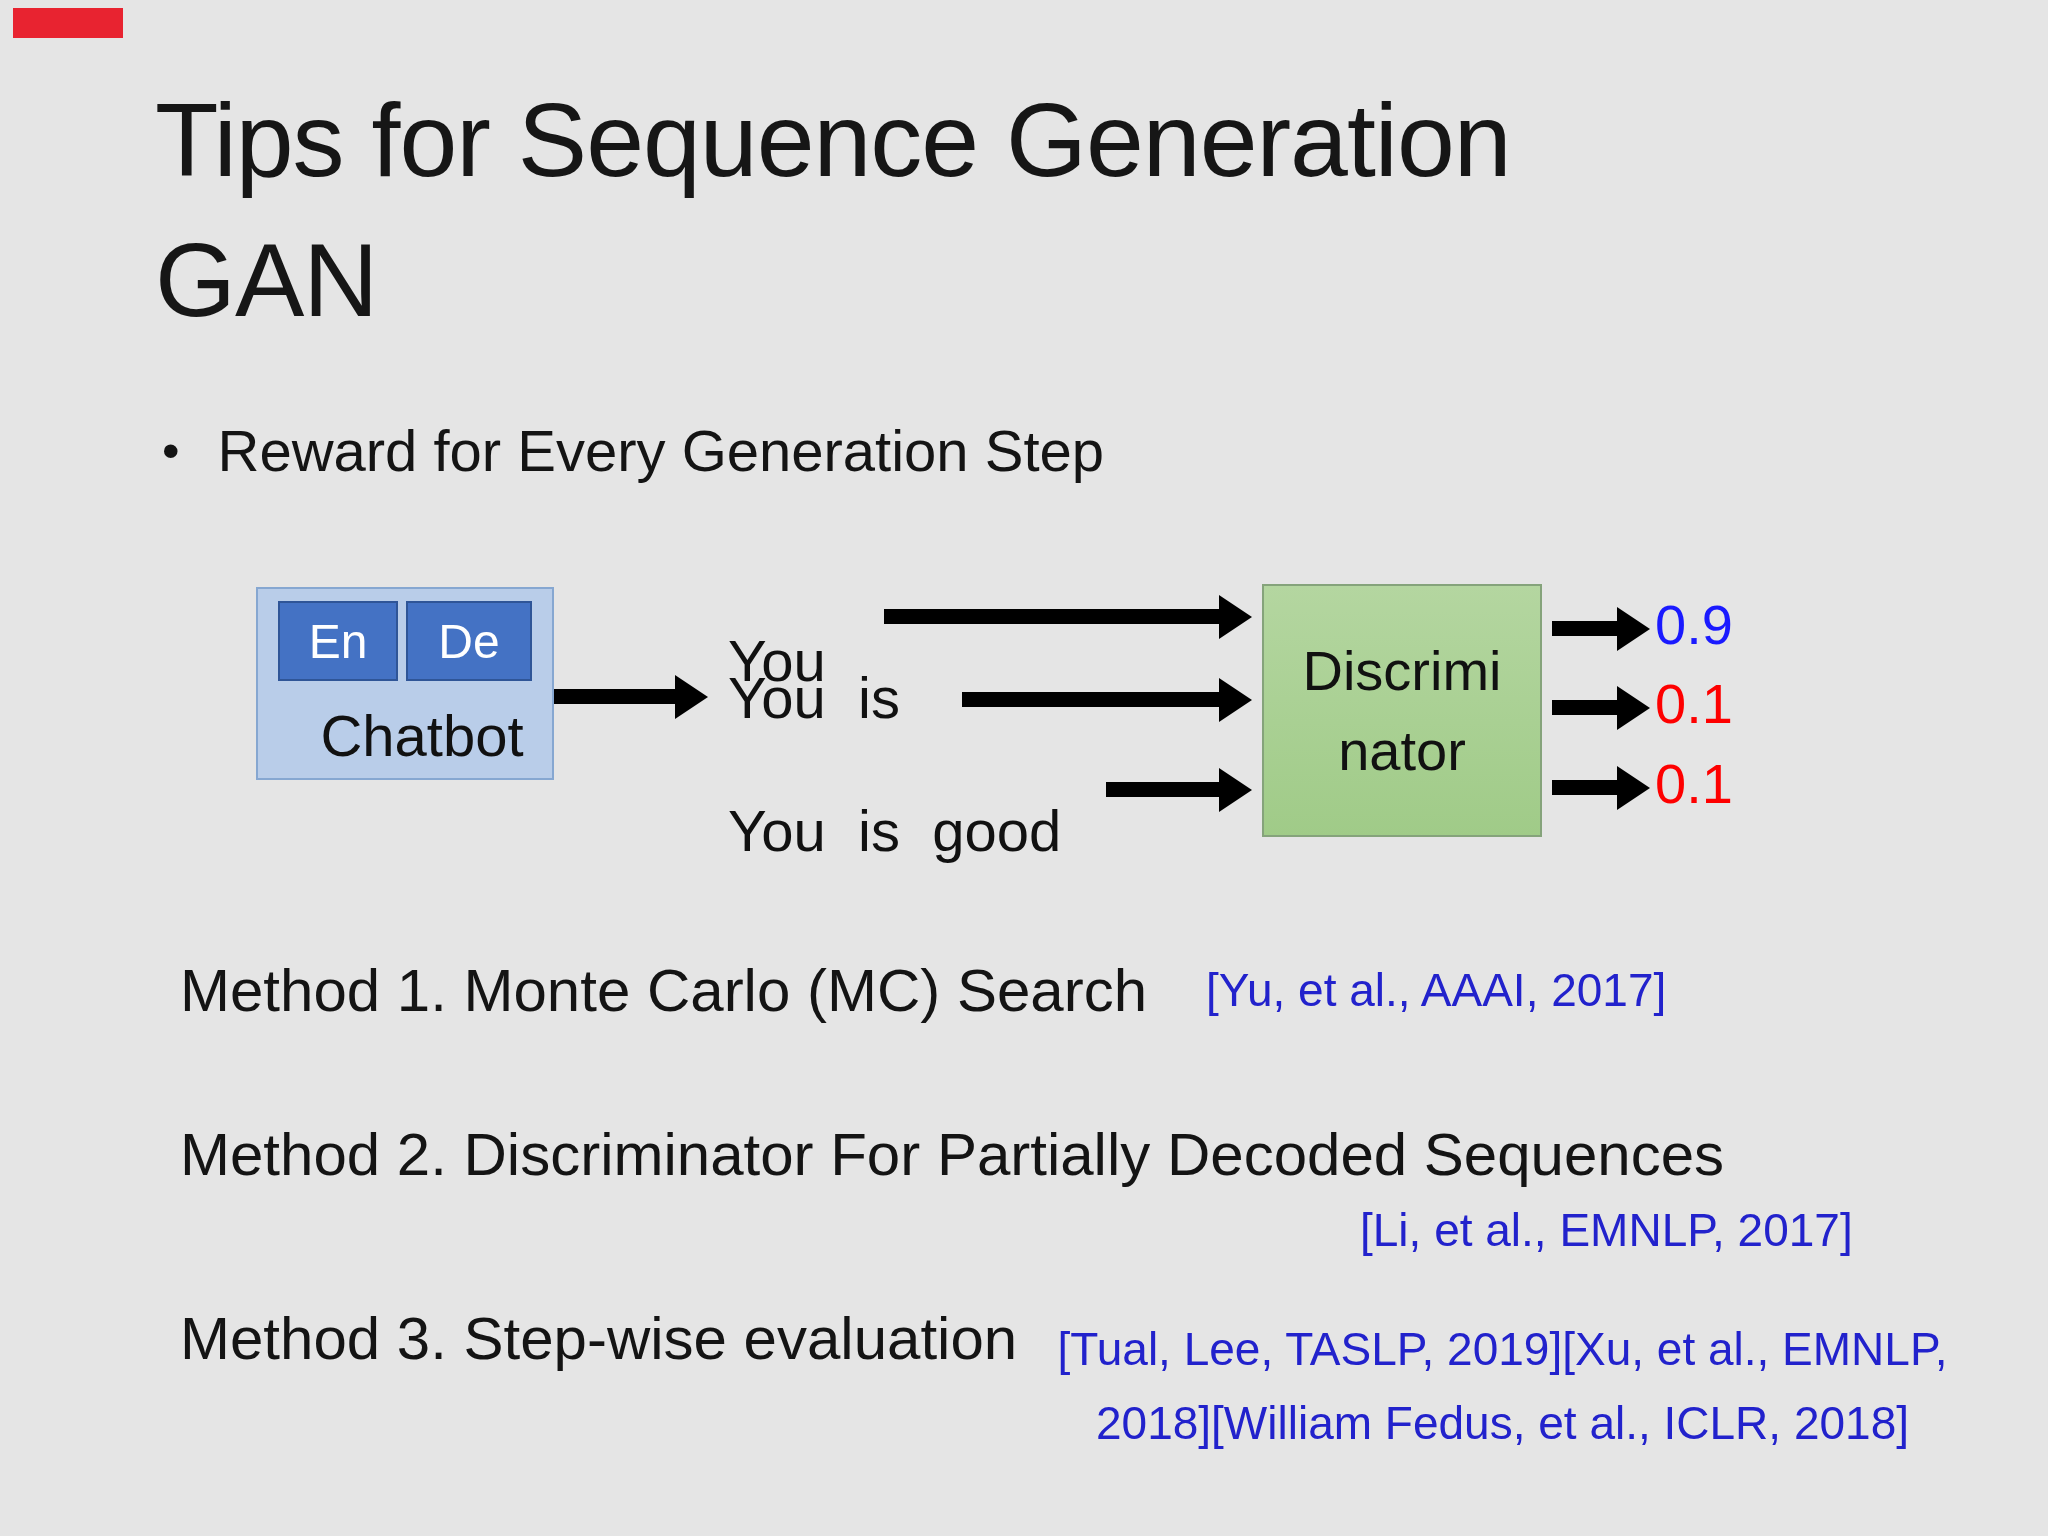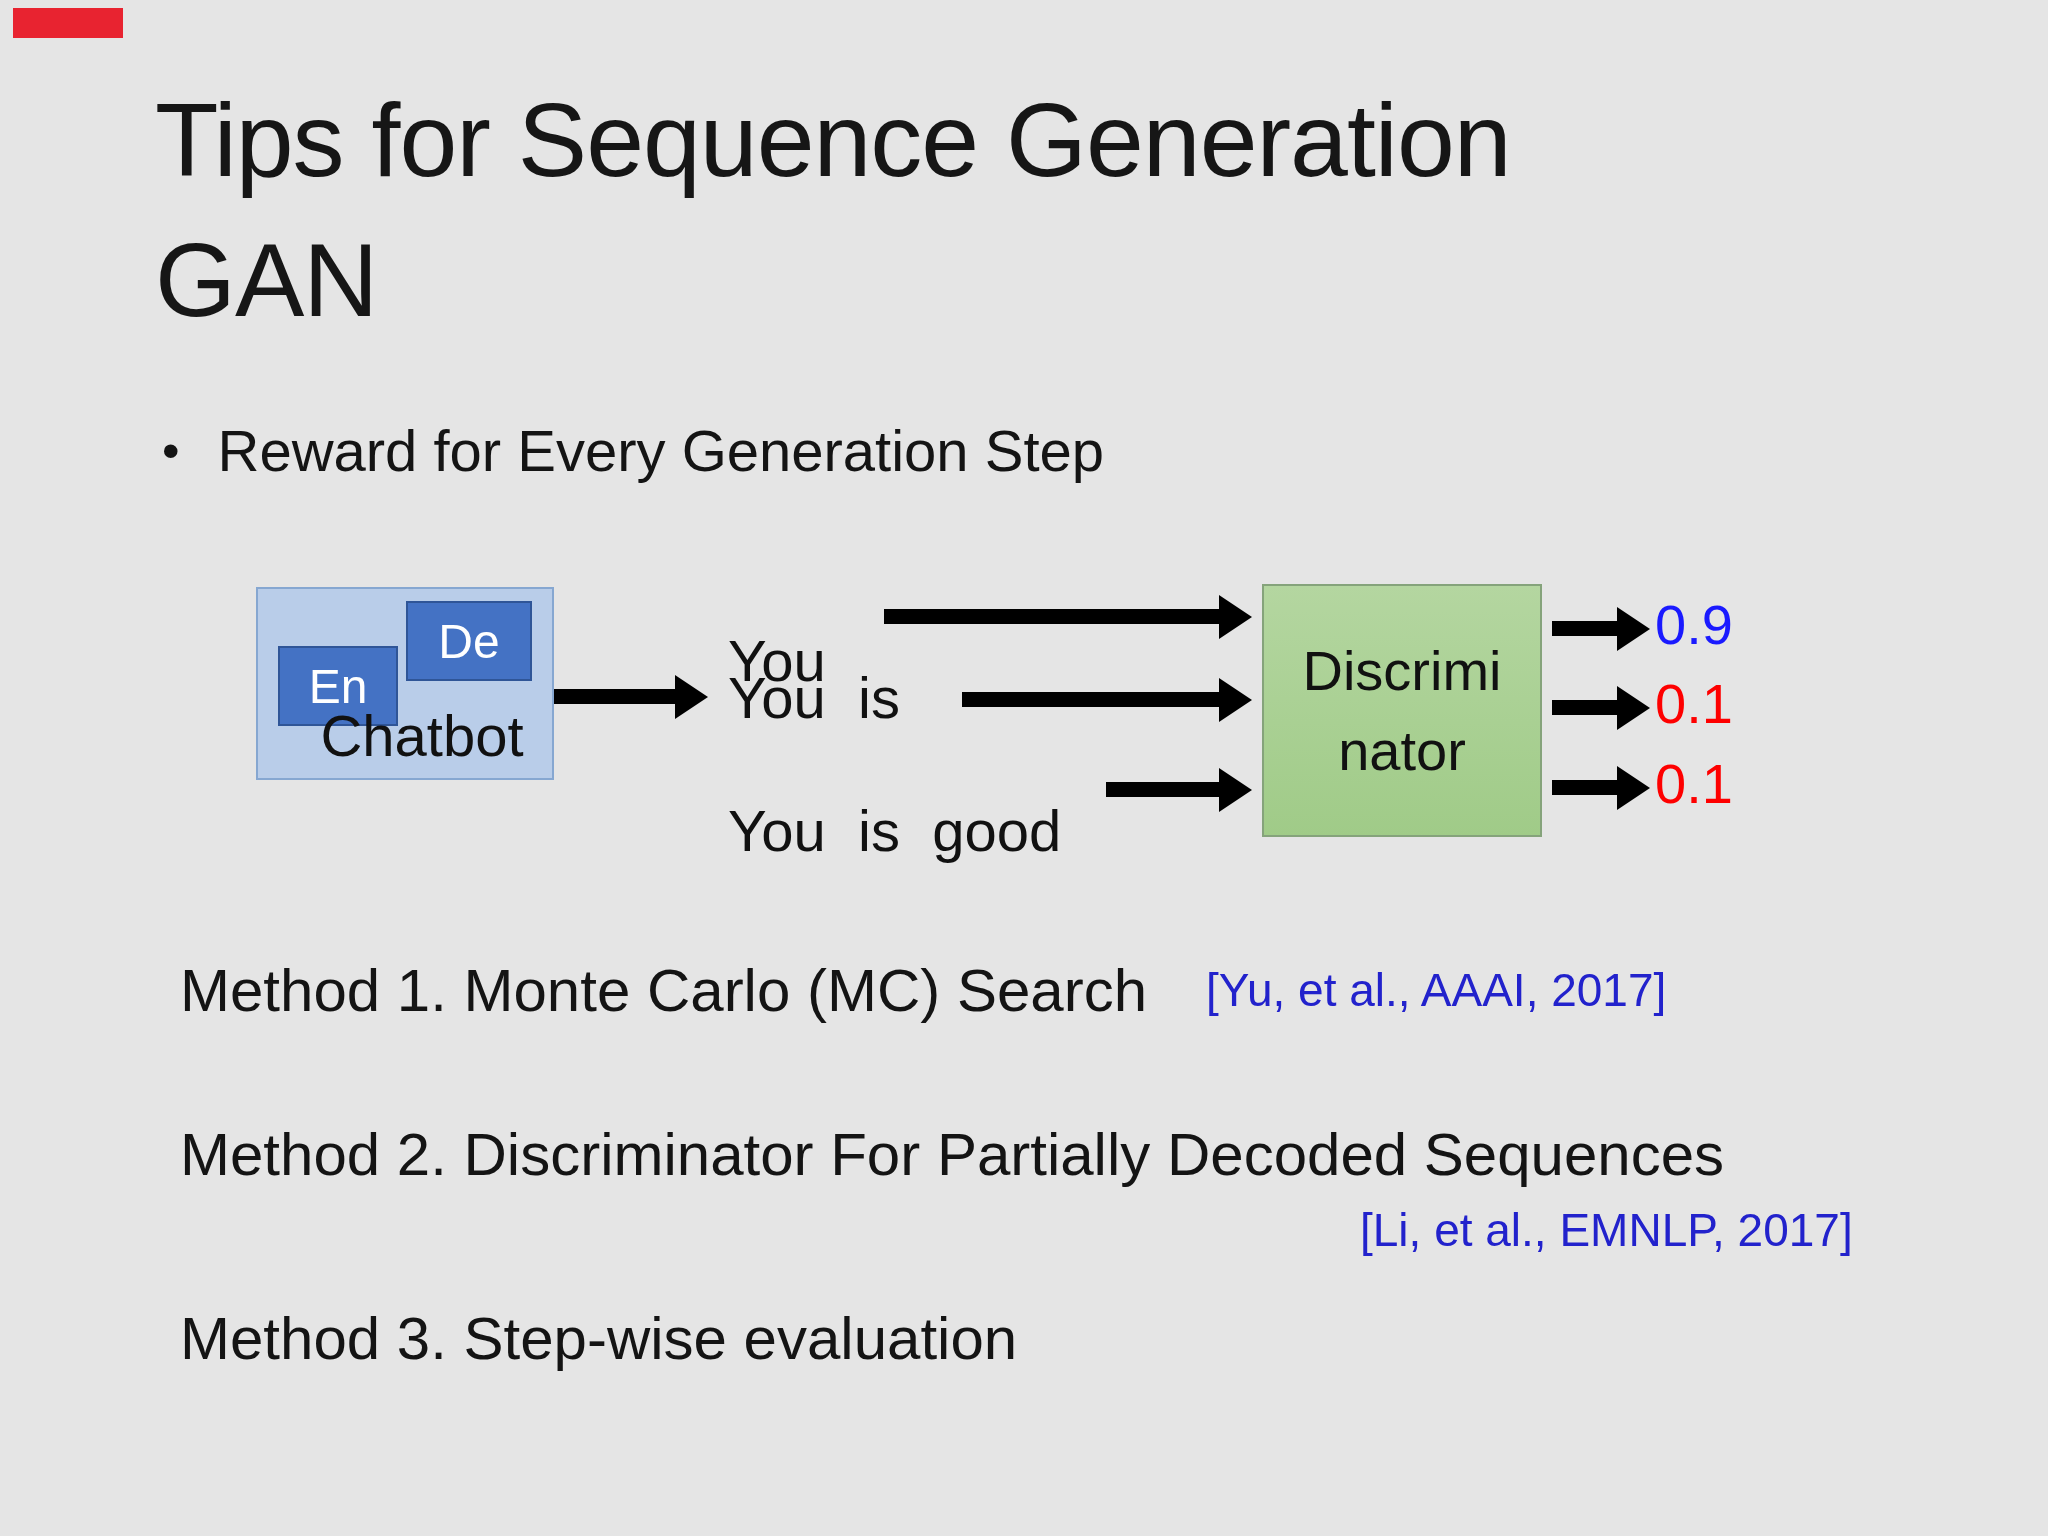--- a/index.html
+++ b/index.html
@@ -61,21 +61,21 @@
     height: 80px;
     background: #4472c4;
     border: 2px solid #2f5597;
     box-sizing: border-box;
     color: #ffffff;
     font-size: 48px;
     display: flex;
     align-items: center;
     justify-content: center;
   }
-  .en-box { left: 278px; width: 120px; margin-top: 45px; }
+  .en-box { left: 278px; width: 120px; }
   .de-box { left: 406px; width: 126px; }
   .chatbot-label {
     position: absolute;
     left: 256px; top: 702px;
     width: 332px;
     text-align: center;
     font-size: 58px;
     color: #111111;
   }
 
@@ -210,14 +210,16 @@
   <div class="out-val out-red" style="top:671px;">0.1</div>
   <div class="out-val out-red" style="top:751px;">0.1</div>
 
   <div class="method-text m1-text">Method 1. Monte Carlo (MC) Search</div>
   <div class="citation m1-cite">[Yu, et al., AAAI, 2017]</div>
 
   <div class="method-text m2-text">Method 2. Discriminator For Partially Decoded Sequences</div>
   <div class="citation m2-cite">[Li, et al., EMNLP, 2017]</div>
 
   <div class="method-text m3-text">Method 3. Step-wise evaluation</div>
+  <div class="citation m3-cite">[Tual, Lee, TASLP, 2019][Xu, et al., EMNLP,
+2018][William Fedus, et al., ICLR, 2018]</div>
 
 </div>
 
 </body></html>

